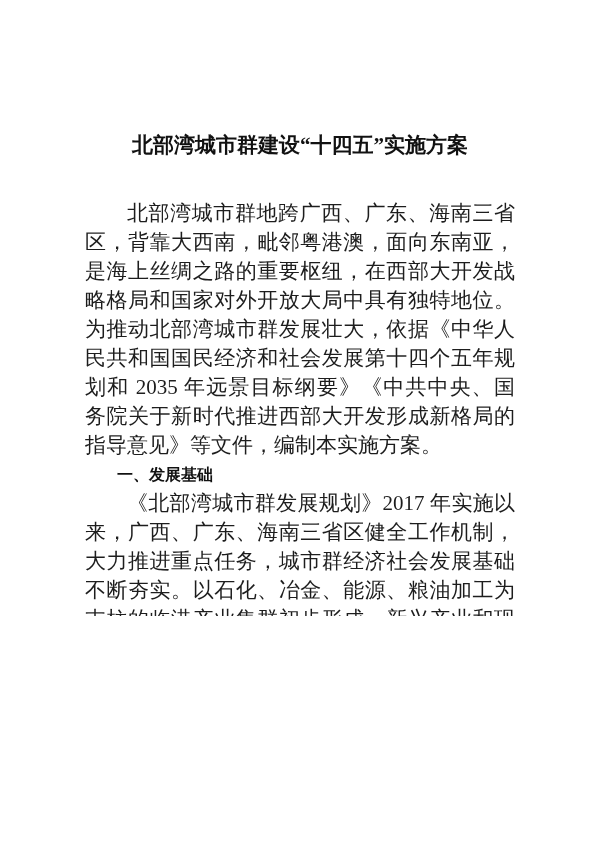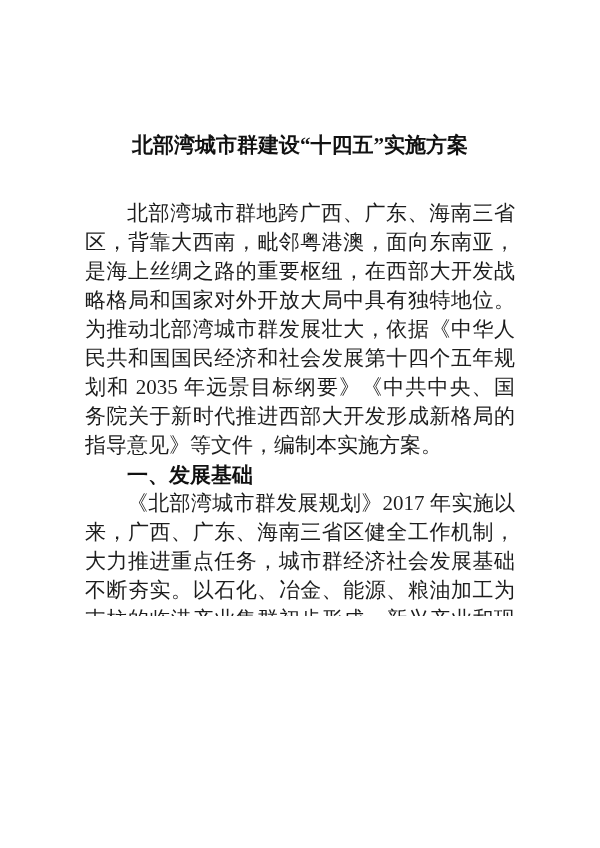--- a/index.html
+++ b/index.html
@@ -39,21 +39,21 @@
     line-height: 29px;
     text-align: justify;
     text-justify: inter-ideograph;
     text-indent: 2em;
     color: #1d1d1d;
   }
   .section-heading {
     margin: 0;
     font-family: "Liberation Sans", "DejaVu Sans", sans-serif;
     font-weight: bold;
-    font-size: 21px;
+    font-size: 16px;
     line-height: 29px;
     text-indent: 2em;
     color: #111111;
   }
 </style>
 </head>
 <body>
 
 <div class="page">
   <div class="content">

